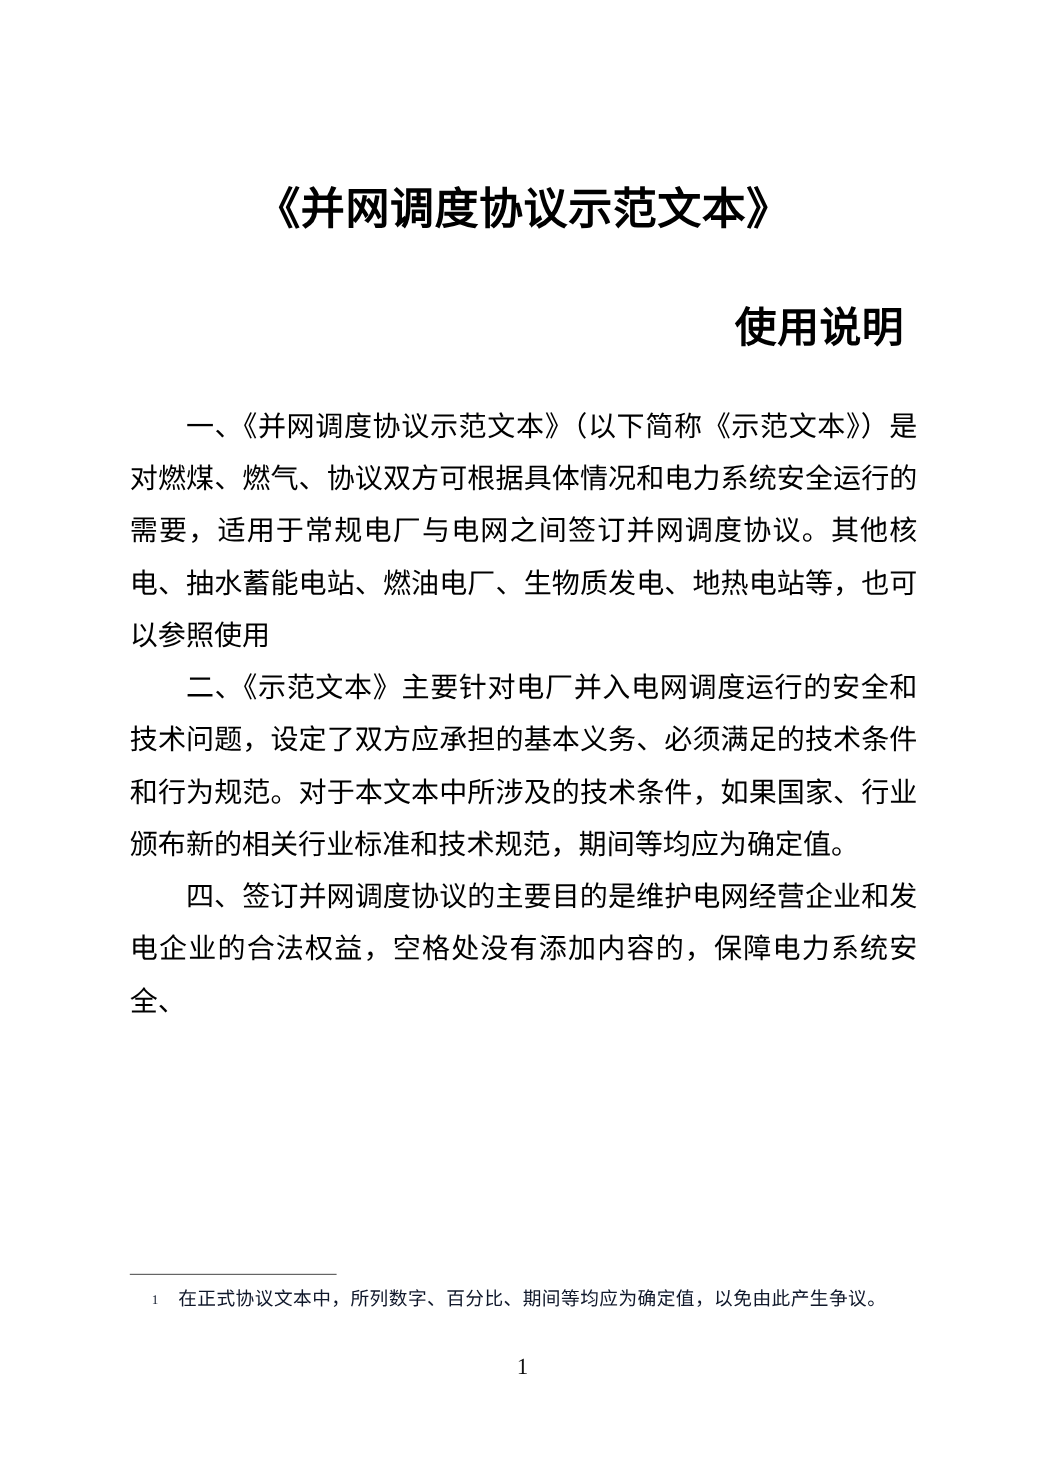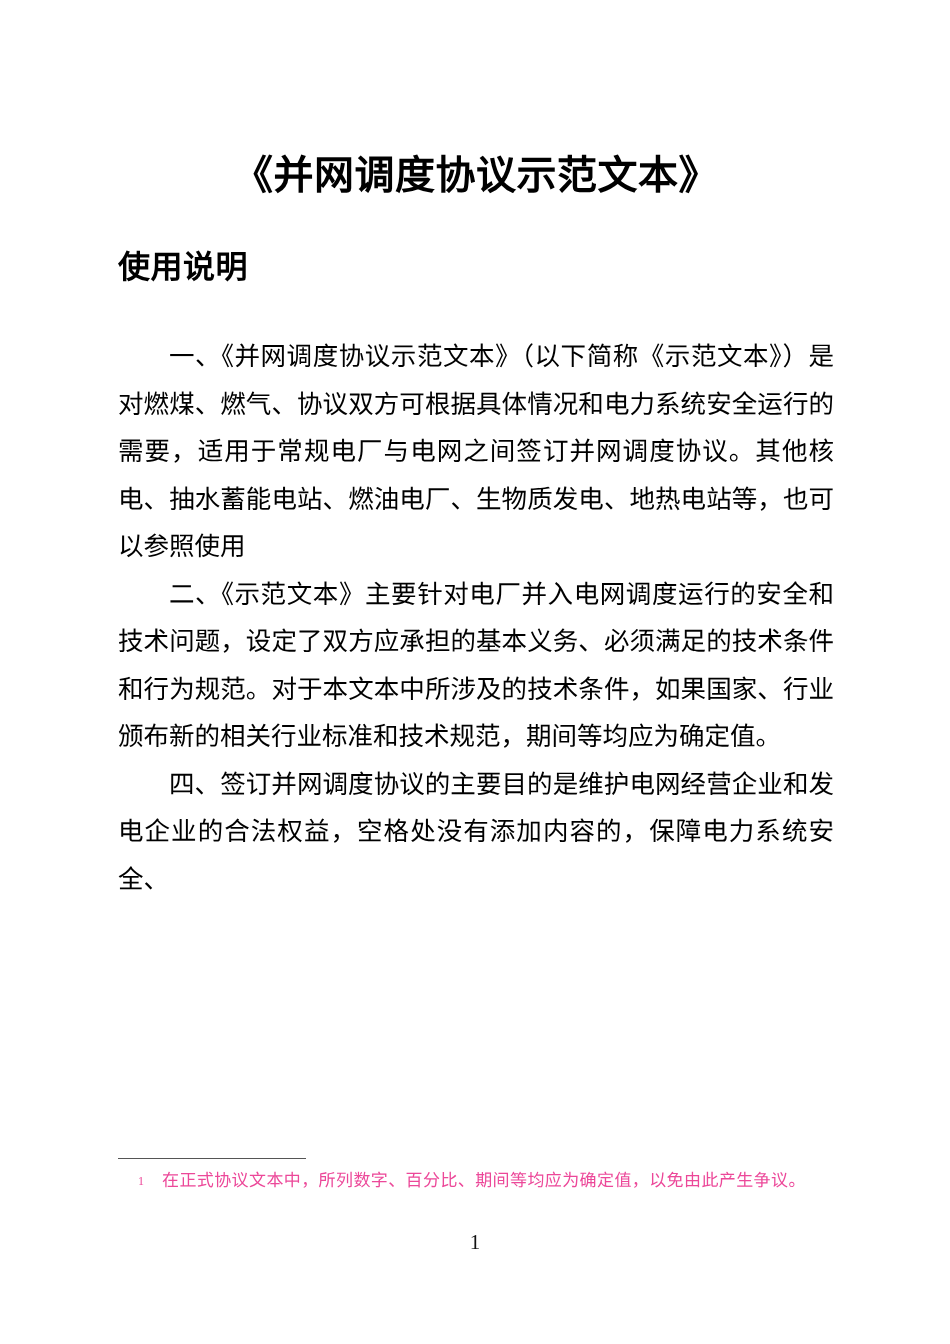--- a/index.html
+++ b/index.html
@@ -22,34 +22,34 @@
   }
   .content {
     position: absolute;
     left: 118px;
     top: 0;
     width: 716px;
   }
 
   
   .doc-title {
-    margin: 0;
+    margin: 16px;
     padding-top: 150px;
     text-align: center;
     font-size: 40px;
     font-weight: bold;
     line-height: 50px;
     letter-spacing: 0.5px;
     font-family: "Liberation Sans", "DejaVu Sans", sans-serif;
   }
   .doc-subtitle {
-    margin: 0;
+    margin: 12px;
     padding-top: 45px;
-    text-align: left;
-    font-size: 32px;
+    text-align: right;
+    font-size: 38px;
     font-weight: bold;
     line-height: 44px;
     letter-spacing: 0.5px;
     font-family: "Liberation Sans", "DejaVu Sans", sans-serif;
   }
 
   
   .body-block {
     margin-top: 44px;
   }
@@ -81,21 +81,21 @@
     width: 188px;
     height: 0;
     border-top: 1.6px solid #555555;
     margin: 0 0 10px 0;
   }
   .footnote-row {
     display: block;
     font-family: "Liberation Serif", "DejaVu Serif", serif;
     font-size: 17px;
     line-height: 24px;
-    color: #ec4899;
+    color: #0f172a;
     white-space: nowrap;
   }
   .footnote-row .fn-num {
     display: inline-block;
     width: 44px;
     text-align: left;
     padding-left: 20px;
     font-size: 12px;
     vertical-align: top;
     box-sizing: border-box;

